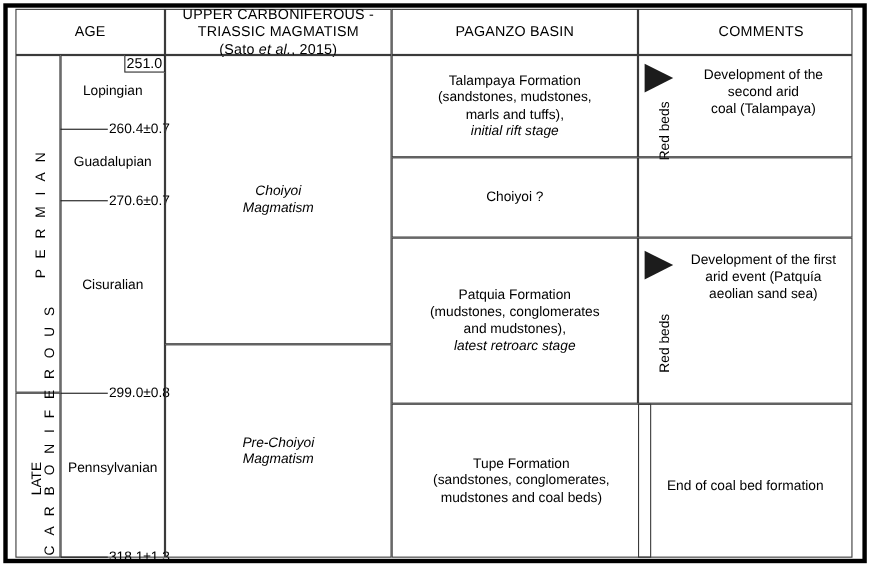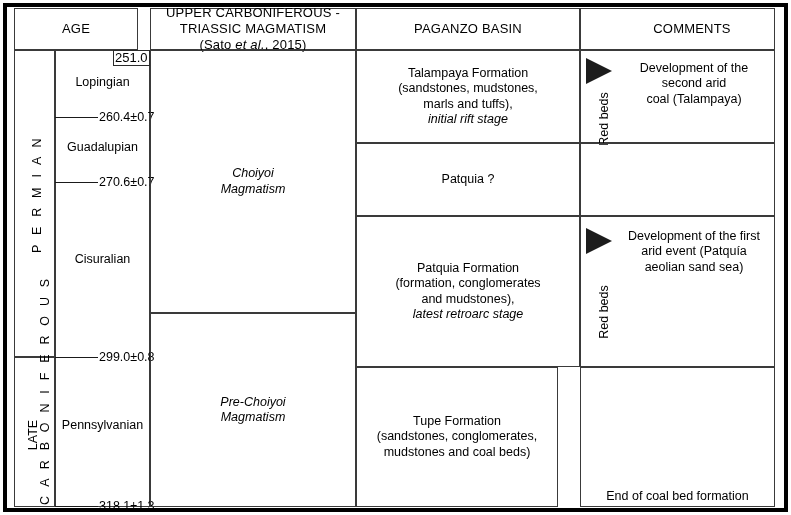--- a/index.html
+++ b/index.html
@@ -110,21 +110,21 @@
     border-left: 26px solid #1c1c1c;
   }
 </style>
 </head>
 <body>
 
 <div id="figure">
 
   <div class="outer-frame"></div>
 
-  <div class="cell hdr" style="left:14px; top:8px; width:124px; height:42px;">
+  <div class="cell hdr" style="left:14px; top:8px; width:136px; height:42px;">
     <span class="txtblock">AGE</span>
   </div>
 
   <div class="cell hdr" style="left:150px; top:8px; width:206px; height:42px;justify-content:center;">
     <span class="txtblock">
       <span>UPPER CARBONIFEROUS -</span><br>
       <span>TRIASSIC MAGMATISM</span><br>
       <span><span>(Sato </span><span class="ital">et al.</span><span>, 2015)</span></span>
     </span>
   </div>
@@ -190,33 +190,33 @@
   <div class="cell" style="left:356px; top:50px; width:224px; height:93px;">
     <span class="txtblock">
       <span>Talampaya Formation</span><br>
       <span>(sandstones, mudstones,</span><br>
       <span>marls and tuffs),</span><br>
       <span class="ital">initial rift stage</span>
     </span>
   </div>
 
   <div class="cell" style="left:356px; top:143px; width:224px; height:73px;">
-    <span class="txtblock">Patquia ?</span>
+    <span class="txtblock">Choiyoi ?</span>
   </div>
 
   <div class="cell" style="left:356px; top:216px; width:224px; height:151px;">
     <span class="txtblock">
       <span>Patquia Formation</span><br>
-      <span>(formation, conglomerates</span><br>
+      <span>(mudstones, conglomerates</span><br>
       <span>and mudstones),</span><br>
       <span class="ital">latest retroarc stage</span>
     </span>
   </div>
 
-  <div class="cell" style="left:356px; top:367px; width:202px; height:140px;justify-content:flex-end;">
+  <div class="cell" style="left:356px; top:367px; width:236px; height:140px;justify-content:flex-end;">
     <span class="txtblock">
       <span>Tupe Formation</span><br>
       <span>(sandstones, conglomerates,</span><br>
       <span>mudstones and coal beds)</span>
     </span>
   </div>
 
   <div class="cell" style="left:580px; top:50px; width:195px; height:93px;"></div>
   <div class="triangle" style="left:586px; top:58px;"></div>
   <div class="vtext vrot" style="left:559px; top:112px; width:90px; text-align:center;">Red beds</div>
@@ -236,17 +236,17 @@
   <div class="triangle" style="left:586px; top:228px;"></div>
   <div class="vtext vrot" style="left:559px; top:305px; width:90px; text-align:center;">Red beds</div>
   <div class="cell nb" style="left:613px; top:224px; width:162px; height:56px;">
     <span class="txtblock">
       <span>Development of the first</span><br>
       <span>arid event (Patquía</span><br>
       <span>aeolian sand sea)</span>
     </span>
   </div>
 
-  <div class="cell" style="left:580px; top:367px; width:195px; height:140px; align-items:flex-end;">
+  <div class="cell" style="left:580px; top:367px; width:195px; height:140px; align-items:center;">
     <span class="txtblock" style="margin-top:10px;">End of coal bed formation</span>
   </div>
 
 </div>
 
 </body></html>

